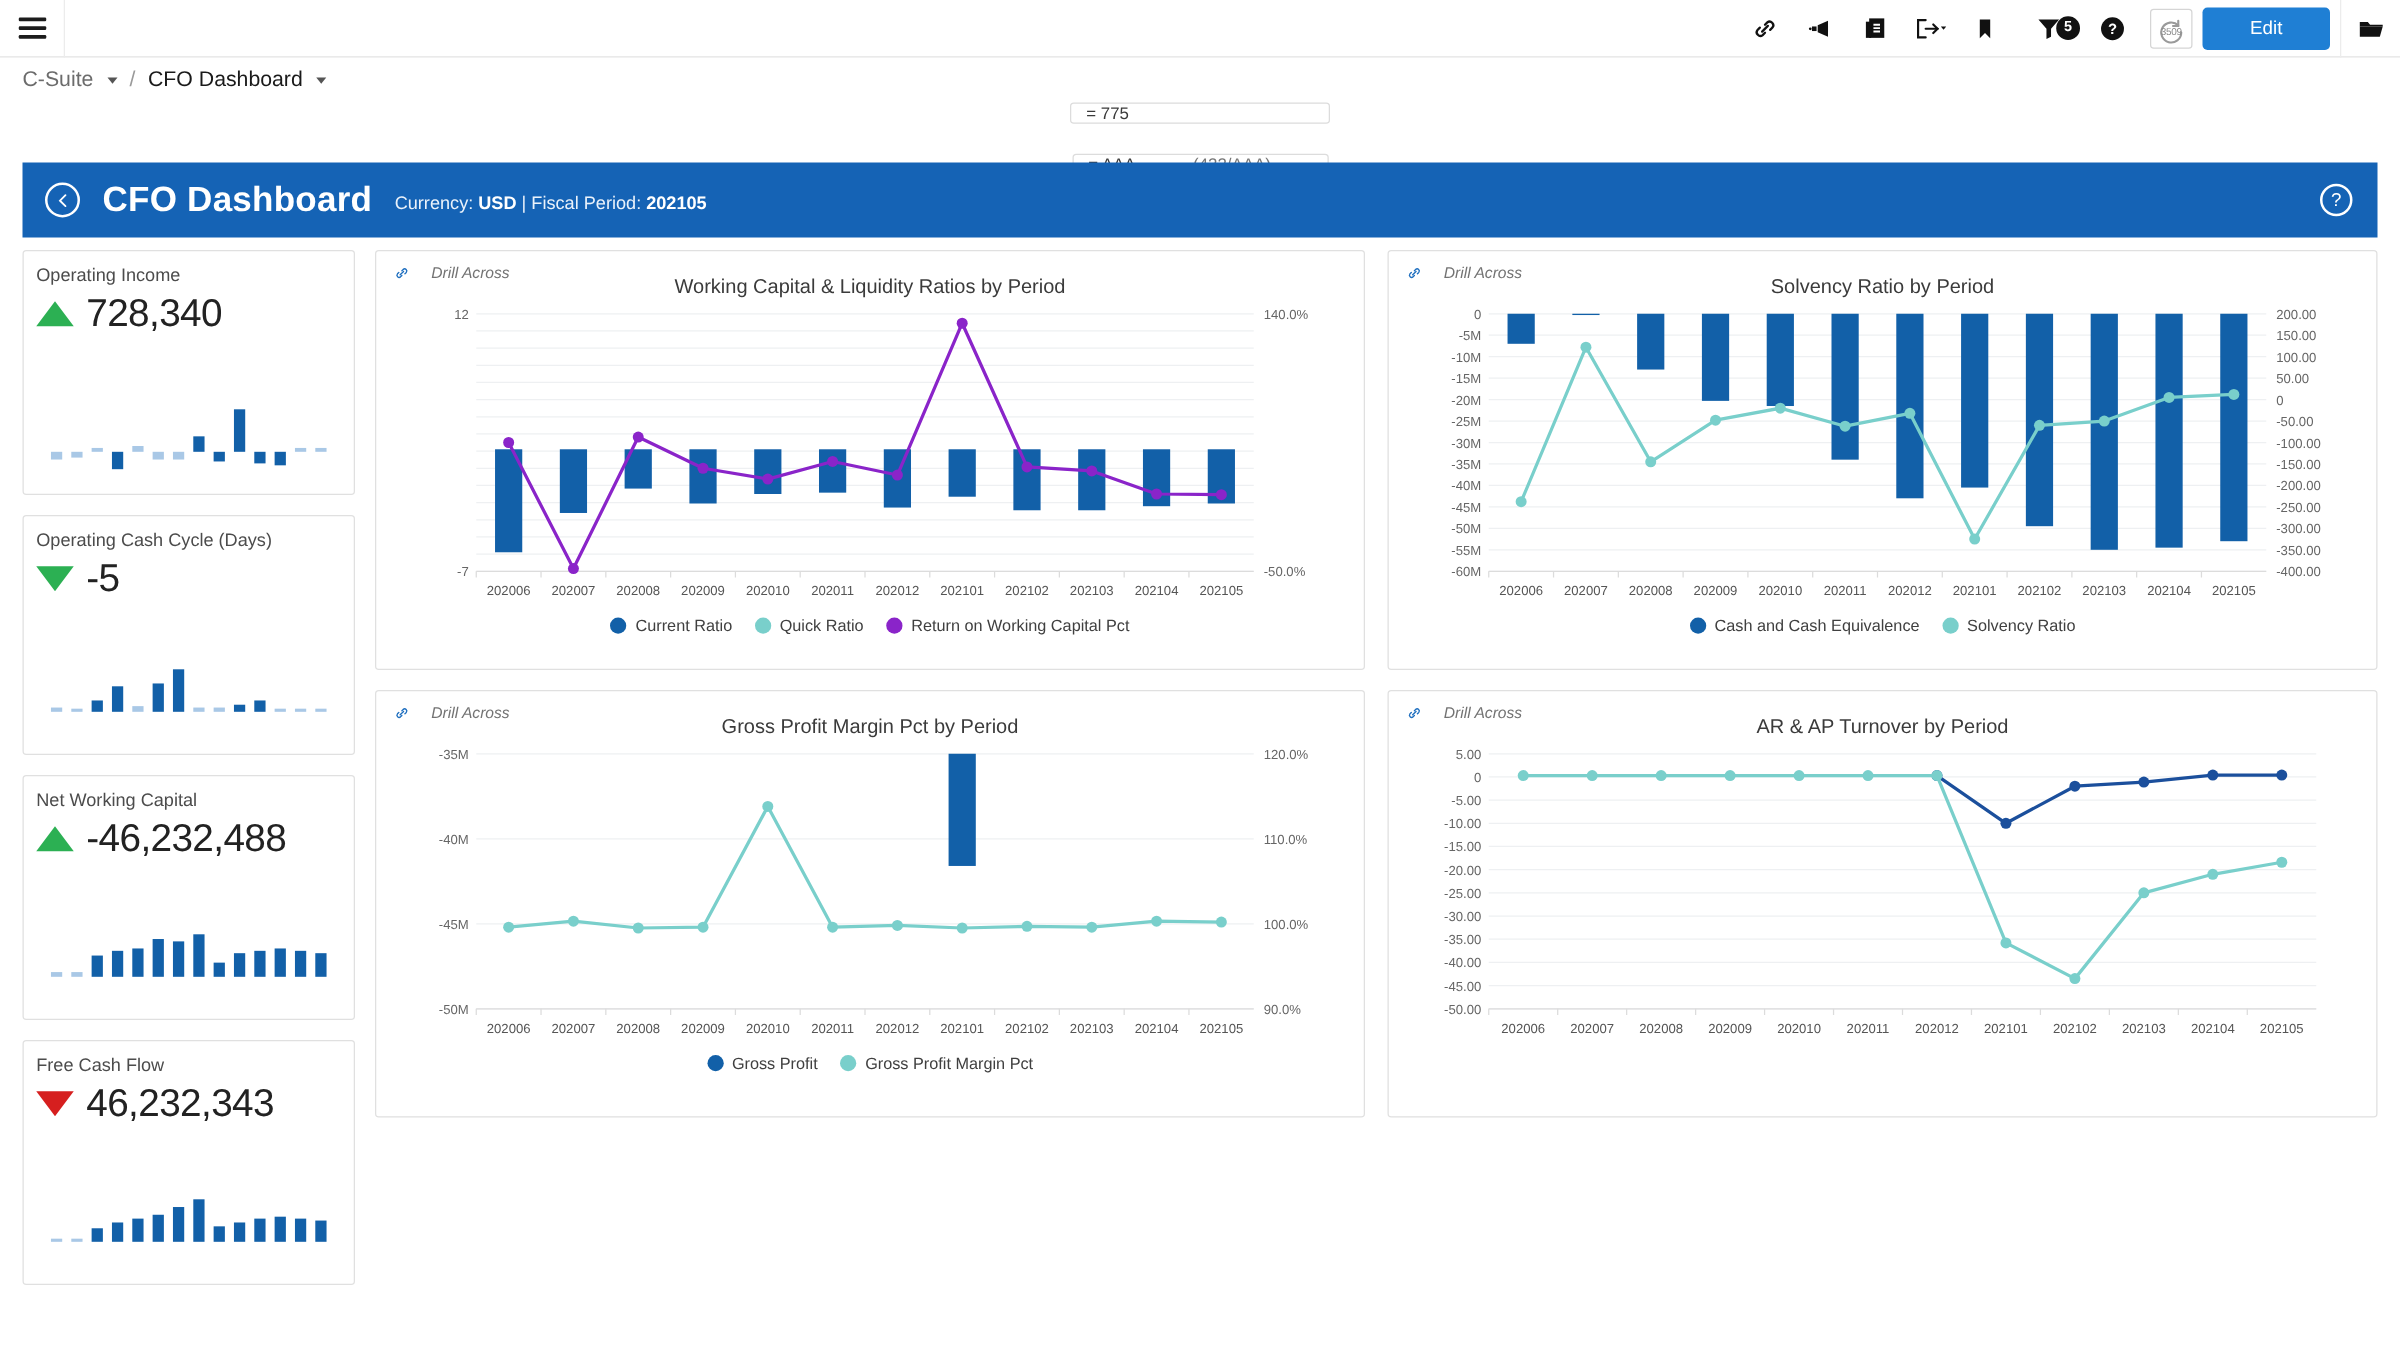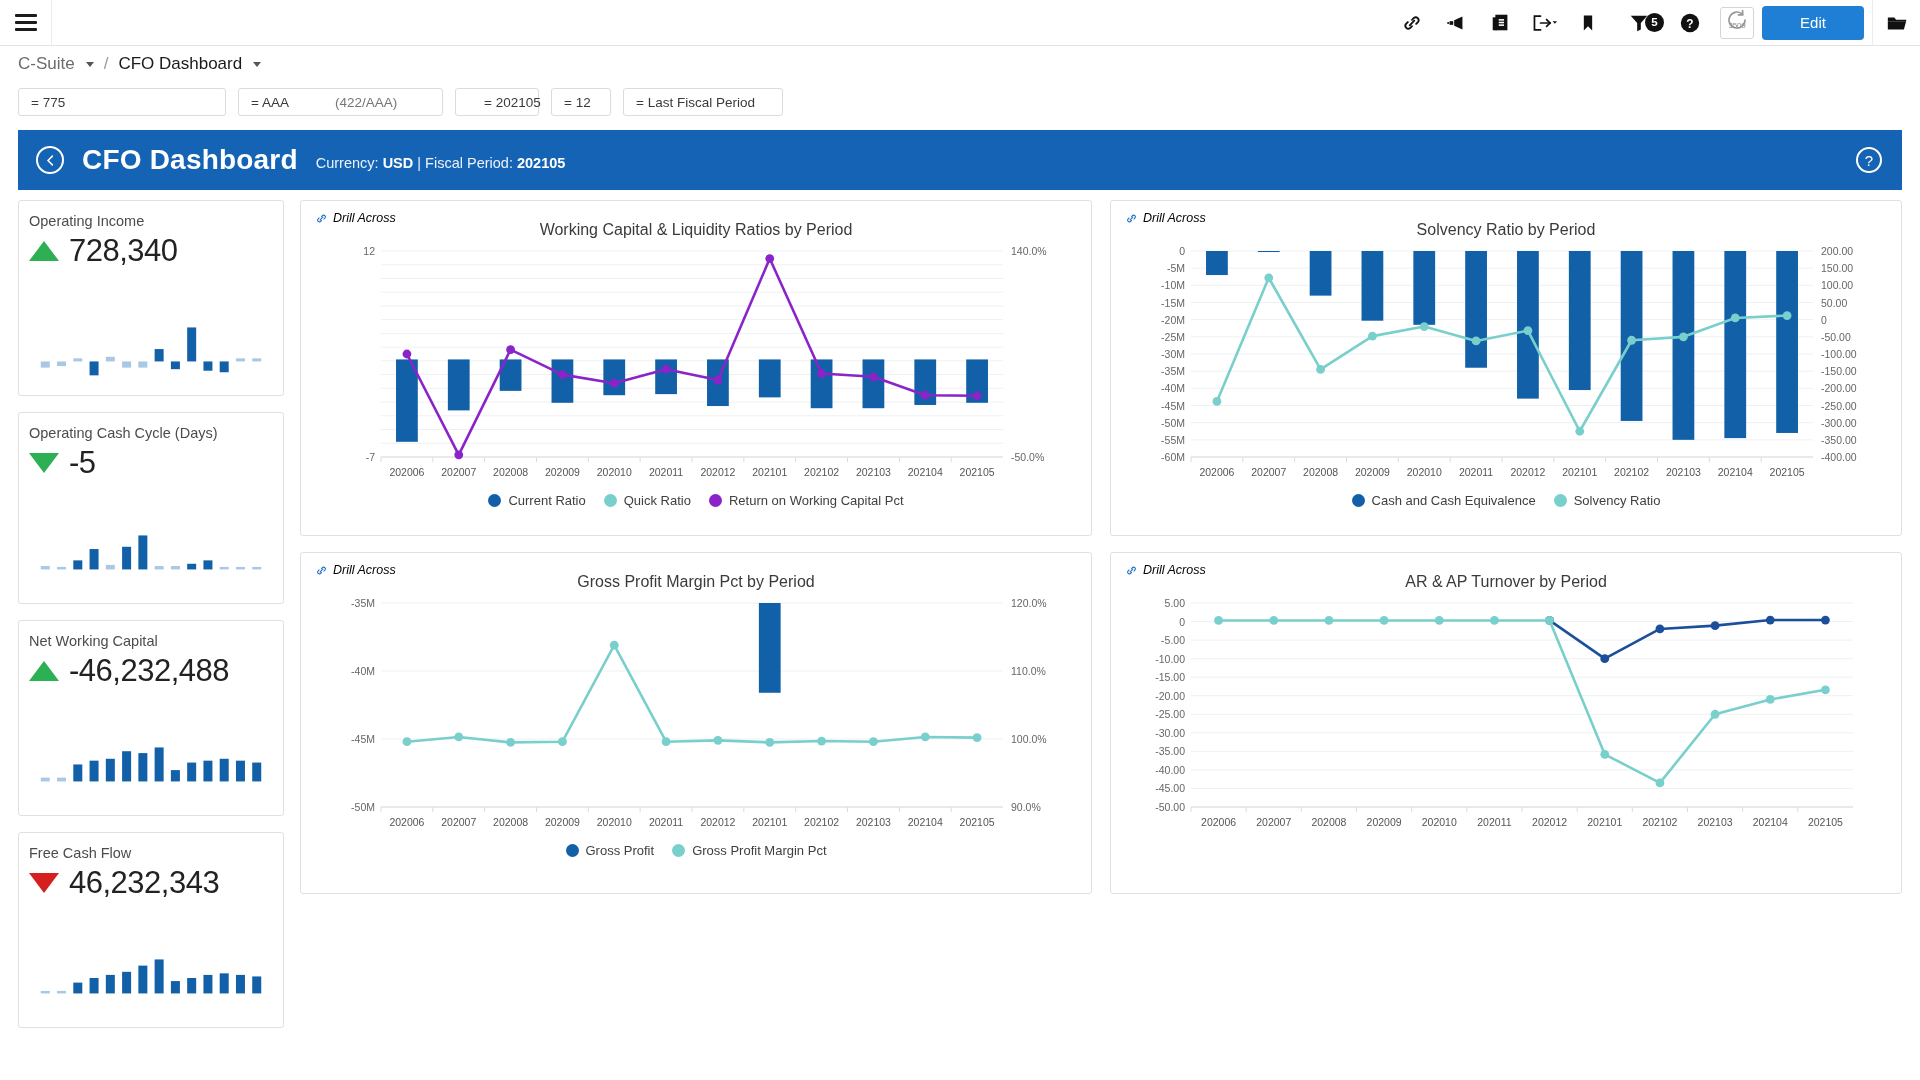--- a/index.html
+++ b/index.html
@@ -36,21 +36,21 @@
   .filter-wrap { position: relative; width: 58px; }
   .filter-badge {
     position: absolute; right: 4px; top: 13px;
     background: #111; color: #fff; border-radius: 50%;
     width: 19px; height: 19px; font-size: 11.5px;
     display: flex; align-items: center; justify-content: center;
     font-weight: bold;
   }
   .refresh-box {
     width: 34px; height: 32px; border: 1px solid #d5d5d5; border-radius: 3px;
-    display:flex; align-items:flex-start; justify-content:center;
+    display:flex; align-items:flex-end; justify-content:center;
     position: relative; margin: 0 8px; cursor: pointer; color:#777;
   }
   .refresh-count {
     position:absolute; font-size: 8px; color:#8a8a8a; letter-spacing: -0.2px;
     top: 13px; left: 0; width: 100%; text-align: center;
   }
   .edit-btn {
     background: #1f7fd4; color: #fff; border: none; border-radius: 4px;
     height: 34px; width: 102px; font-size: 15px; cursor: pointer;
     font-family: "Liberation Sans", sans-serif;
@@ -61,21 +61,21 @@
   .breadcrumb {
     height: 36px; display:flex; align-items:center; padding: 0 18px;
     font-size: 17px; gap: 6px;
   }
   .bc-root { color: #6c6c6c; cursor: pointer; }
   .bc-sep { color: #9a9a9a; margin: 0 4px; }
   .bc-current { color: #1a1a1a; cursor: pointer; }
   .caret { display:inline-block; width:0;height:0;border-left:4px solid transparent;border-right:4px solid transparent;border-top:5px solid #555; margin-left:5px; vertical-align: middle;}
 
   
-  .filterbar { display:flex; align-items:center; padding: 0 18px; gap: 12px; height: 40px; }
+  .filterbar { display:flex; align-items:center; padding: 0 18px; gap: 24px; height: 40px; flex-direction: column; }
   .chip {
     height: 28px; border: 1px solid #dcdcdc; border-radius: 3px; background:#fff;
     display:flex; align-items:center; padding: 0 12px; font-size: 13.5px; color:#3a3a3a;
     cursor: pointer; white-space: nowrap;
   }
   .chip .sub { color:#777; margin-left: 46px; }
   .chip.w1 { width: 208px; }
   .chip.w2 { width: 205px; }
   .chip.w3 { width: 84px; padding-left: 28px; }
   .chip.w4 { width: 60px; }
@@ -125,22 +125,22 @@
 
   
   .card {
     border: 1px solid #e0e0e0; border-radius: 3px; background:#fff;
     flex: 1; position: relative; padding: 10px 14px 6px 14px;
   }
   .card.top { height: 336px; }
   .card.bot { height: 342px; }
   .drill {
     position:absolute; left: 14px; top: 10px;
-    display:flex; align-items:center; gap:5px;
-    font-size: 12.5px; font-style: italic; color:#000000; cursor:pointer;
+    display:flex; align-items:center; gap:17px;
+    font-size: 12.5px; font-style: italic; color:#737373; cursor:pointer;
   }
   .card-title { text-align:center; font-size: 16px; color:#3b3b3b; margin-top: 10px; }
   .plot { position: relative; width: 100%; }
   .plot svg { display:block; width: 100%; }
   .legend {
     display:flex; justify-content:center; align-items:flex-end; gap: 18px;
     font-size: 13px; color:#404040; margin-top: 2px;
   }
   .legend-item { display:flex; align-items:center; gap:7px; cursor:pointer; }
   .dot { width: 13px; height: 13px; border-radius:50%; display:inline-block; }

